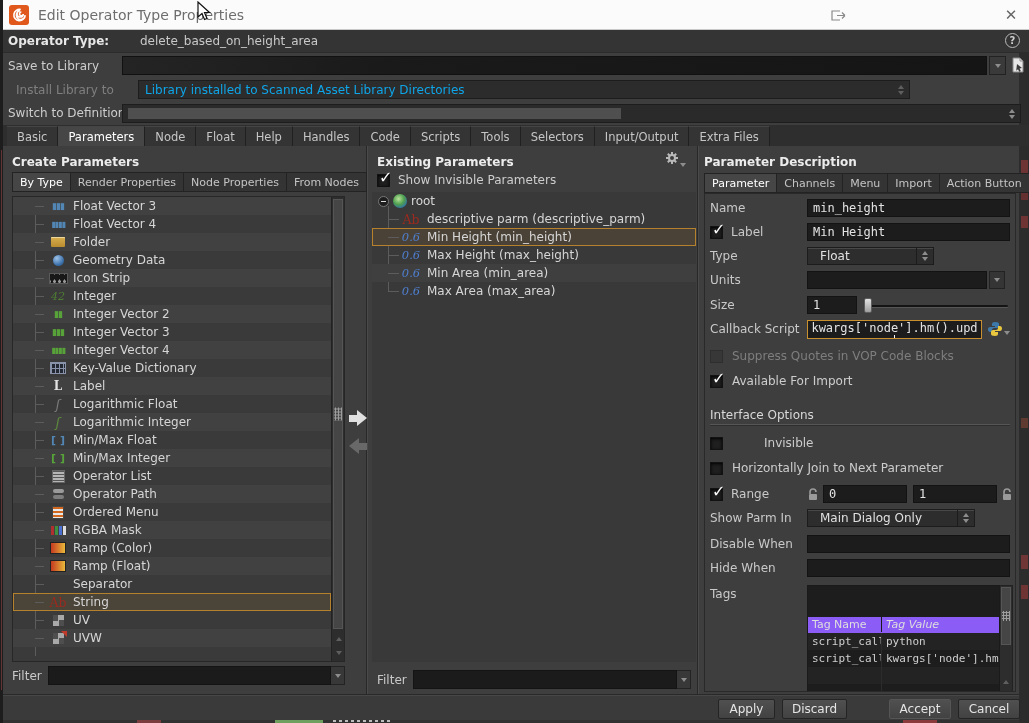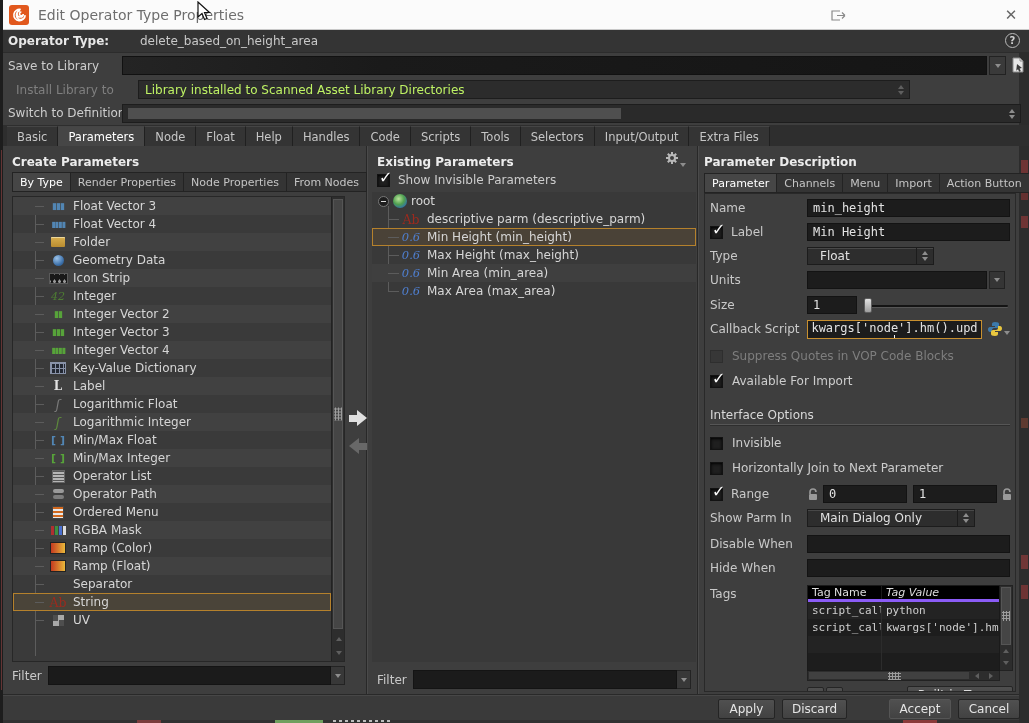--- a/index.html
+++ b/index.html
@@ -35,21 +35,21 @@
   .hlabel.bold{font-weight:bold;color:#e8e8e8;}
   .hlabel.dim{color:#7f7f7f;margin-left:8px;}
   .opvalue{position:absolute;left:137px;color:#c9c9c9;}
   .helpicon{position:absolute;right:9px;top:3px;width:15px;height:15px;border:1px solid #b9b9b9;
     border-radius:50%;color:#cfcfcf;font-size:10px;font-weight:bold;display:flex;align-items:center;justify-content:center;}
   .bigfield{position:absolute;left:119px;top:3px;width:865px;height:19px;background:linear-gradient(90deg,#242424,#1a1a1a 30%,#151515);border:1px solid #111;}
   .dropbtn{position:absolute;left:986px;top:3px;width:17px;height:19px;background:#3a3a3a;border:1px solid #222;
     display:flex;align-items:center;justify-content:center;}
   .filebtn{position:absolute;left:1006px;top:2px;width:17px;height:20px;display:flex;align-items:center;justify-content:center;}
   .combo-wide{position:absolute;left:135px;top:2px;width:772px;height:19px;background:#2c2c2c;border:1px solid #1d1d1d;
-    display:flex;align-items:center;color:#bef264;padding:0 6px;}
+    display:flex;align-items:center;color:#0ea5e9;padding:0 6px;}
   .combo-switch{position:absolute;left:119px;top:3px;width:899px;height:19px;background:#2a2a2a;border:1px solid #1d1d1d;}
   .combo-switch .fillbar{position:absolute;left:5px;top:3px;width:55%;height:11px;background:#4f4f4f;}
   .spin{position:absolute;right:2px;top:2px;bottom:2px;width:12px;display:flex;flex-direction:column;
     align-items:center;justify-content:center;gap:2px;}
   .tri-u{width:0;height:0;border-left:3px solid transparent;border-right:3px solid transparent;border-bottom:4px solid #8d8d8d;}
   .tri-d{width:0;height:0;border-left:3px solid transparent;border-right:3px solid transparent;border-top:4px solid #8d8d8d;}
   .tri-u.dim{border-bottom-color:#5f5f5f;} .tri-d.dim{border-top-color:#5f5f5f;}
 
   
   .tabbar{position:absolute;left:3px;top:125px;right:0;height:21px;background:#2e2e2e;display:flex;align-items:flex-end;padding-left:4px;}
@@ -143,21 +143,21 @@
     border:1px solid #5e5e5e;border-radius:2px;}
   .cbfield-focus{border:1px solid #c9902f;background:#1c1c1c;height:19px;display:flex;align-items:center;
     padding:0 4px;color:#e3e3e3;font-family:"DejaVu Sans Mono",monospace;font-size:12px;white-space:nowrap;overflow:hidden;flex-direction:column;}
   .caret{width:1px;height:13px;background:#f5f5f5;flex:none;}
   .pyicon{margin-left:5px;display:flex;align-items:center;flex:none;}
   .seclabel{color:#d8d8d8;}
   .secline{border-bottom:1px solid #565656;box-shadow:0 1px 0 #2e2e2e;}
   .lock{flex:none;display:flex;align-items:center;}
   .rfield{width:84px;flex:none;}
   .tagtable{width:193px;border:1px solid #1a1a1a;background:#1d1d1d;}
-  .taghead{display:flex;height:16px;background:#000000;border-bottom:3px solid #8b5cf6;}
+  .taghead{display:flex;height:16px;background:#8b5cf6;border-bottom:1px solid #8b5cf6;margin-top:31px;}
   .taghead .th{padding:0 4px;display:flex;align-items:center;color:#dedede;font-size:11px;}
   .th1{width:74px;border-right:1px solid #1a1a1a;} .th2{flex:1;font-style:italic;}
   .tagrow{display:flex;height:17px;font-family:"DejaVu Sans Mono",monospace;font-size:11px;color:#cfcfcf;}
   .tagrow:nth-child(odd){background:#232323;}
   .tagrow .td{padding:0 4px;display:flex;align-items:center;white-space:nowrap;overflow:hidden;}
   .td1{width:74px;border-right:1px solid #2c2c2c;flex:none;} .td2{flex:1;}
   .tagvsb{width:13px;background:#2d2d2d;border:1px solid #222;border-left:none;position:relative;}
   .tagvsb .thumb{position:absolute;left:1px;right:1px;top:1px;height:58px;background:#454545;border:1px solid #555;}
   .tagvsb .sbtn{position:absolute;left:0;width:12px;height:12px;display:flex;align-items:center;justify-content:center;}
   .taghsb{height:10px;background:#2d2d2d;border:1px solid #222;border-top:none;position:relative;width:193px;}
@@ -466,20 +466,25 @@
           <div class="lrow selected">
             <span class="dash"></span>
             <span class="pico i-string"></span>
             <span class="llabel">String</span>
           </div>
           <div class="lrow">
             <span class="dash"></span>
             <span class="pico i-uv"></span>
             <span class="llabel">UV</span>
           </div>
+          <div class="lrow">
+            <span class="dash"></span>
+            <span class="pico i-uvw"></span>
+            <span class="llabel">UVW</span>
+          </div>
       </div>
       <div class="vsb">
         <div class="thumb">
             <span class="grip"></span>
           </div>
         <div class="sbbtn up">
             <span class="tri-u dim"></span>
           </div>
         <div class="sbbtn down">
             <span class="tri-d dim"></span>
@@ -663,21 +668,21 @@
       <div class="frow" style="margin-top:7px;">
         <span class="cb checked"></span>
         <span style="margin-left:9px;">Available For Import</span>
       </div>
 
       <div class="frow" style="margin-top:16px;">
         <span class="seclabel">Interface Options</span>
       </div>
       <div class="secline"></div>
 
-      <div class="frow" style="margin-top:9px;">
+      <div class="frow" style="margin-top:9px;gap:32px;">
         <span class="cb"></span>
         <span style="margin-left:9px;">Invisible</span>
       </div>
 
       <div class="frow" style="margin-top:7px;">
         <span class="cb"></span>
         <span style="margin-left:9px;">Horizontally Join to Next Parameter</span>
       </div>
 
       <div class="frow" style="margin-top:8px;">

